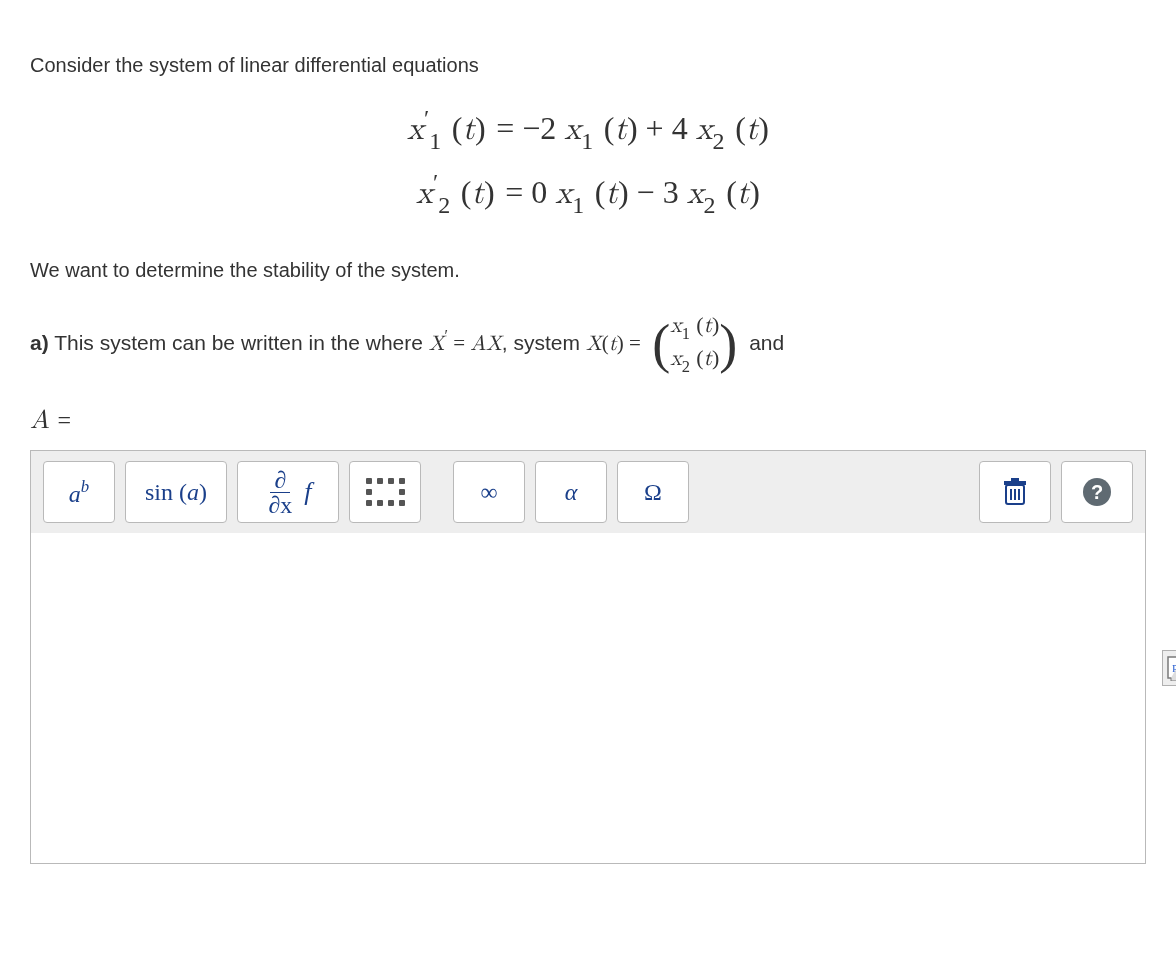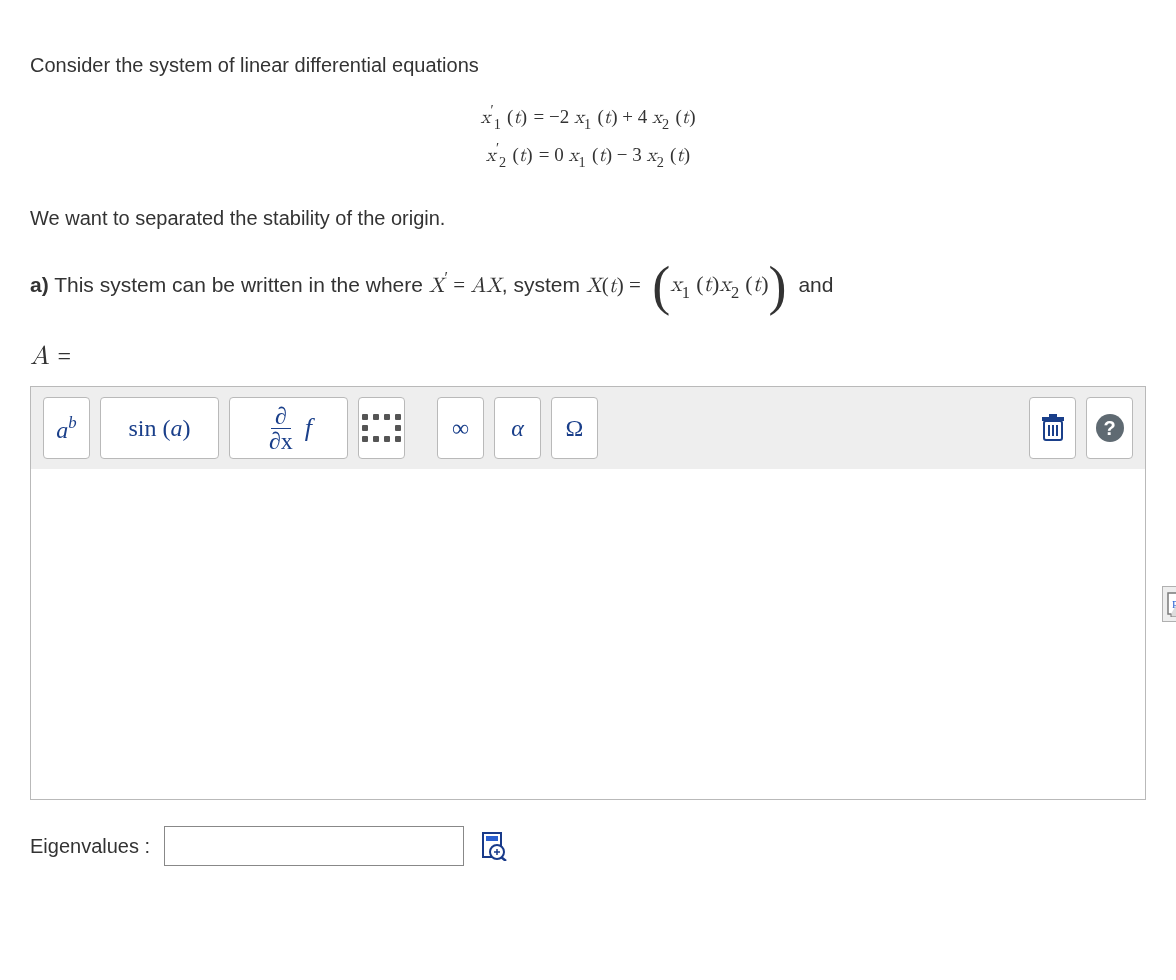--- a/index.html
+++ b/index.html
@@ -10,21 +10,21 @@
     font-size: 20px;
     color: #333;
     background: #fff;
     width: 1176px;
   }
   .math { font-family: "Cambria Math", "STIX", "Latin Modern Math", "Times New Roman", serif; font-style: italic; }
   .mathn { font-family: "Cambria Math","STIX","Times New Roman",serif; font-style: normal;}
   p { margin: 26px 0 18px 0; line-height: 1.5; }
   .center-eq {
     text-align: center;
-    font-size: 19px;
+    font-size: 32px;
     margin: 18px 0 30px 0;
     line-height: 1.7;
   }
   .sub { font-size: 0.75em; vertical-align: -0.4em; font-style: normal;}
   .sup { font-size: 0.75em; vertical-align: 0.55em; font-style: normal;}
   .bold { font-weight: bold; color: #333;}
   .a-label { margin-top: 28px; margin-bottom: 14px; font-size: 24px; }
 
   
   .editor-wrap { position: relative; }
@@ -36,34 +36,34 @@
   .toolbar {
     background: #eeeeee;
     padding: 10px 12px;
     display: flex;
     align-items: center;
     gap: 10px;
   }
   .tool-group { display: flex; gap: 10px; }
   .spacer { flex: 1; }
   .tool-btn {
-    width: 47px; height: 62px;
+    width: 72px; height: 62px;
     background: #fff;
     border: 1px solid #b9b9b9;
     border-radius: 4px;
     display: flex;
     align-items: center;
     justify-content: center;
     cursor: pointer;
     font-size: 24px;
     color: #1a3f8a;
     font-family: "Cambria Math","STIX","Times New Roman",serif;
     user-select: none;
   }
-  .tool-btn-wide { width: 119px; }
+  .tool-btn-wide { width: 102px; }
   .tool-btn svg { display:block; }
   .mini-sep { width: 12px; }
   .editor-body {
     min-height: 330px;
     padding: 10px;
   }
 
   
   .side-pal {
     position: absolute;
@@ -95,21 +95,21 @@
     display: grid;
     grid-template-columns: repeat(4, 6px);
     grid-template-rows: repeat(3, 6px);
     gap: 5px;
   }
   .dots span { width:6px; height:6px; background:#555; border-radius:1px; }
 
   
   .vecwrap{display:inline-flex;align-items:center;vertical-align:middle;margin:0 6px;}
   .paren{font-size:54px;line-height:54px;font-weight:100;font-family:"Times New Roman",serif;font-style:normal;}
-  .veccol{display:flex;flex-direction:row;align-items:center;font-size:22px;line-height:1.3;}
+  .veccol{display:flex;flex-direction:column;align-items:center;font-size:22px;line-height:1.3;}
 
   .frac{display:inline-flex;flex-direction:column;align-items:center;vertical-align:middle;line-height:1;}
   .frac .num{border-bottom:1.5px solid #1a3f8a;padding:0 4px;}
   .frac .den{padding:0 4px;}
 
   .help-circle{width:28px;height:28px;border-radius:50%;background:#5f6a72;display:flex;align-items:center;justify-content:center;color:#fff;font-weight:bold;font-size:20px;font-family:Arial,sans-serif;font-style:normal;}
 </style>
 </head>
 <body>
 
@@ -123,21 +123,21 @@
     <span class="math">x</span><span class="sub mathn">2</span> <span class="mathn">(</span><span class="math">t</span><span class="mathn">)</span>
   </div>
   <div>
     <span class="math">x</span><span class="sup mathn">′</span><span class="sub mathn">2</span> <span class="mathn">(</span><span class="math">t</span><span class="mathn">)</span>
     <span class="mathn"> = 0 </span>
     <span class="math">x</span><span class="sub mathn">1</span> <span class="mathn">(</span><span class="math">t</span><span class="mathn">) − 3 </span>
     <span class="math">x</span><span class="sub mathn">2</span> <span class="mathn">(</span><span class="math">t</span><span class="mathn">)</span>
   </div>
 </div>
 
-<p>We want to separated the stability of the origin.</p>
+<p>We want to determine the stability of the system.</p>
 
 <p style="font-size:21px;">
   <span class="bold">a)</span><span> This system can be written in the where </span><span class="math">X</span><span class="sup mathn">′</span><span class="mathn"> = </span><span class="math">AX</span><span>, system </span><span class="math">X</span><span class="mathn">(</span><span class="math">t</span><span class="mathn">) = </span>
   <span class="vecwrap">
     <span class="paren">(</span>
     <span class="veccol">
       <span><span class="math">x</span><span class="sub mathn">1</span> <span class="mathn">(</span><span class="math">t</span><span class="mathn">)</span></span>
       <span><span class="math">x</span><span class="sub mathn">2</span> <span class="mathn">(</span><span class="math">t</span><span class="mathn">)</span></span>
     </span>
     <span class="paren">)</span>
@@ -218,27 +218,13 @@
   <div class="side-pal">
     <svg width="20" height="26" viewBox="0 0 20 26">
       <rect x="1" y="2" width="15" height="21" fill="#fff" stroke="#7a7a7a" stroke-width="1.5"></rect>
       <path d="M16 2 L19 5 L19 26 L4 26 L4 23" fill="#ddd" stroke="#7a7a7a" stroke-width="1"></path>
       <text x="5" y="17" font-size="11" fill="#2a5fd0" font-family="serif">P</text>
     </svg>
   </div>
 </div>
 
 <div class="part-b">
-  <div class="eigen-row">
-    <span>Eigenvalues :</span>
-    <input class="eigen-input" type="text" style="">
-    <div class="preview-btn">
-      <svg width="26" height="30" viewBox="0 0 26 30">
-        <rect x="2" y="2" width="18" height="24" fill="#fff" stroke="#183a8a" stroke-width="2"></rect>
-        <rect x="5" y="5" width="12" height="5" fill="#2a5fd0"></rect>
-        <circle cx="16" cy="21" r="7" fill="#fff" stroke="#183a8a" stroke-width="2"></circle>
-        <line x1="20" y1="26" x2="25" y2="30" stroke="#183a8a" stroke-width="2.5"></line>
-        <line x1="13" y1="21" x2="19" y2="21" stroke="#183a8a" stroke-width="1.5"></line>
-        <line x1="16" y1="18" x2="16" y2="24" stroke="#183a8a" stroke-width="1.5"></line>
-      </svg>
-    </div>
-  </div>
 </div>
 
 </body></html>

